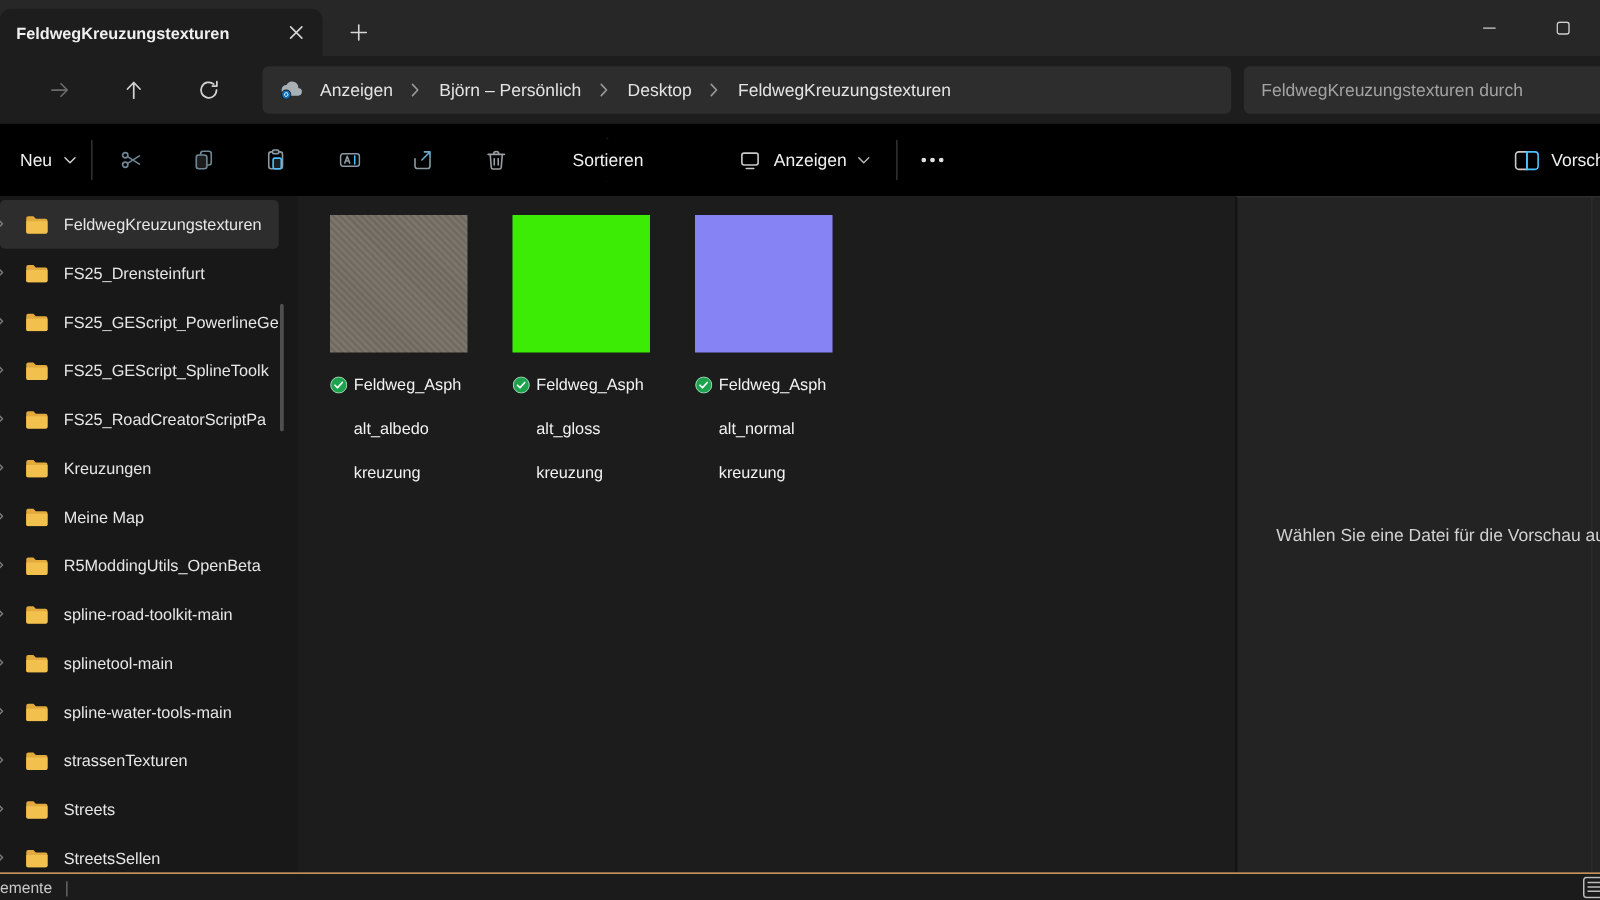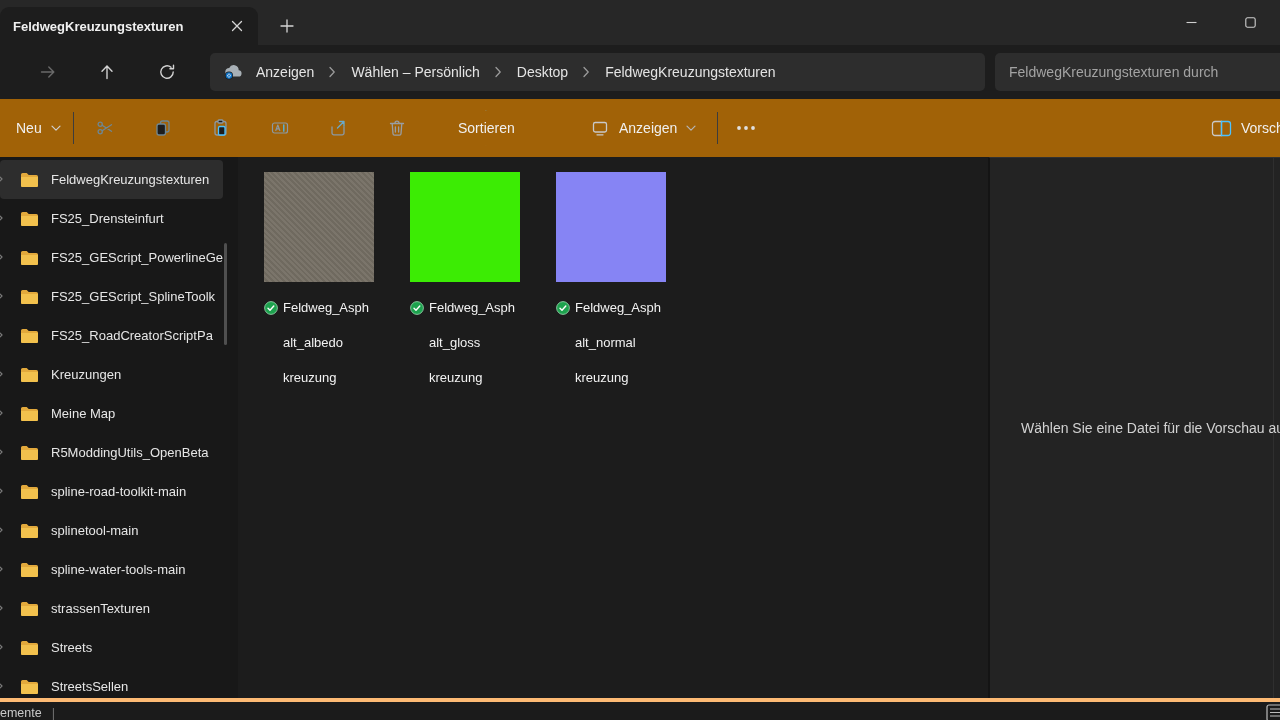--- a/index.html
+++ b/index.html
@@ -38,21 +38,21 @@
   .crumb{font-size:14px;color:#e4e4e4;white-space:nowrap;padding:4px 8px;border-radius:4px;}
   .crumb-chev{color:#9a9a9a;padding:0 6px;display:flex;align-items:center;}
   .onedrive-ic{margin-right:4px;}
   .search-bar{
     position:absolute;left:995px;top:8px;width:300px;height:38px;background:#2d2d2d;border-radius:5px;
     display:flex;align-items:center;padding:0 0 0 14px;box-sizing:border-box;overflow:hidden;
   }
   .search-text{font-size:14px;color:#a3a3a3;white-space:nowrap;}
 
   
-  .toolbar{position:absolute;left:0;top:99px;width:100%;height:58px;background:#a16207;}
+  .toolbar{position:absolute;left:0;top:99px;width:100%;height:58px;background:#000000;}
   .tb-sep{position:absolute;top:13px;width:1px;height:32px;background:#3c3c3c;}
   .tb-btn{position:absolute;top:11px;height:36px;display:flex;align-items:center;justify-content:center;border-radius:5px;gap:9px;}
   .tb-ic{width:36px;}
   .tb-label{font-size:14px;color:#f0f0f0;white-space:nowrap;}
   .neu{left:6px;padding:0 10px;}
   .sortbtn{left:448px;padding:0 10px;flex-direction:column;}
   .viewbtn{left:580px;padding:0 10px;}
   .morebtn{left:728px;width:36px;color:#e0e0e0;}
   .previewtoggle{left:1203px;padding:0 8px;gap:9px;}
 
@@ -79,21 +79,21 @@
   .sync-badge{position:absolute;left:0;top:2px;}
 
   .preview{
     position:absolute;left:988px;top:0;width:292px;height:100%;background:#232323;
     border-left:2px solid #141414;border-top:1px solid #313131;box-sizing:border-box;overflow:hidden;
   }
   .preview-edge{position:absolute;left:283px;top:0;width:1px;height:100%;background:#2f2f2f;}
   .preview-msg{position:absolute;left:31px;top:262px;font-size:14px;color:#d2d2d2;white-space:nowrap;}
 
   
-  .statusbar{position:absolute;left:0;bottom:0;width:100%;height:22px;background:#1b1b1b;border-top:4px solid #fdba74;box-sizing:border-box;}
+  .statusbar{position:absolute;left:0;bottom:0;width:100%;height:22px;background:#1b1b1b;border-top:1px solid #fdba74;box-sizing:border-box;}
   .status-left{position:absolute;left:0;top:3px;display:flex;align-items:center;gap:10px;}
   .status-frag{font-size:12.5px;color:#c9c9c9;}
   .status-div{color:#6d6d6d;font-size:13px;}
   .status-viewic{position:absolute;right:-6px;top:2px;color:#bdbdbd;}
 </style>
 </head>
 <body>
 
 <div class="window">
 
@@ -153,21 +153,21 @@
         </svg>
       </span>
 
       <span id="crumbs" style="display:flex;align-items:center;">
           <span class="crumb">Anzeigen</span>
           <span class="crumb-chev">
             <svg width="9" height="12" viewBox="0 0 9 12">
               <path d="M2 1.5l4.2 4.5L2 10.5" stroke="currentColor" stroke-width="1.3" fill="none" stroke-linecap="round" stroke-linejoin="round"></path>
             </svg>
           </span>
-          <span class="crumb">Wählen – Persönlich</span>
+          <span class="crumb">Björn – Persönlich</span>
           <span class="crumb-chev">
             <svg width="9" height="12" viewBox="0 0 9 12">
               <path d="M2 1.5l4.2 4.5L2 10.5" stroke="currentColor" stroke-width="1.3" fill="none" stroke-linecap="round" stroke-linejoin="round"></path>
             </svg>
           </span>
           <span class="crumb">Desktop</span>
           <span class="crumb-chev">
             <svg width="9" height="12" viewBox="0 0 9 12">
               <path d="M2 1.5l4.2 4.5L2 10.5" stroke="currentColor" stroke-width="1.3" fill="none" stroke-linecap="round" stroke-linejoin="round"></path>
             </svg>

